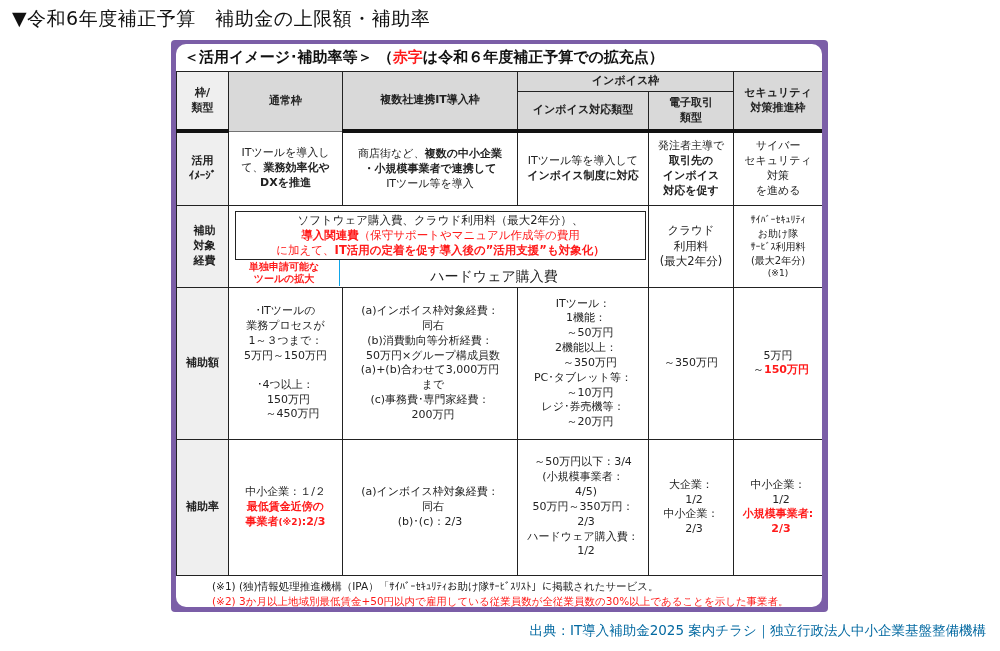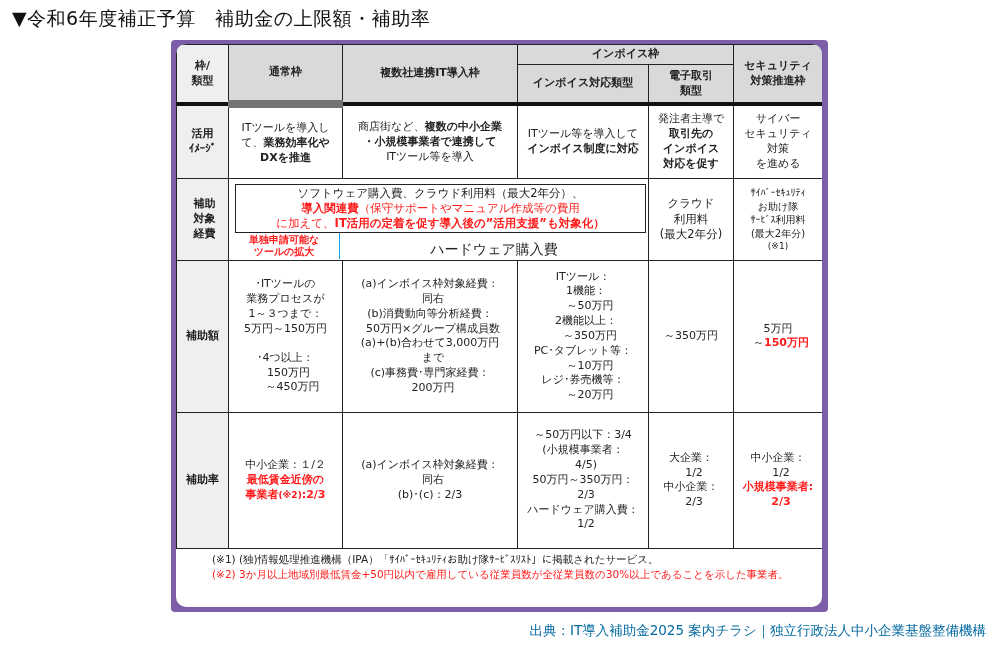--- a/index.html
+++ b/index.html
@@ -60,36 +60,39 @@
   .block { display: block; }
   .small { font-size: 9px; }
 </style>
 </head>
 <body>
 
 <div class="page-title">▼令和6年度補正予算　補助金の上限額・補助率</div>
 
 <div class="panel">
   <div class="panel-inner">
+    <div class="panel-heading">
+      <span>＜活用イメージ･補助率等＞ （</span><span class="red">赤字</span><span>は令和６年度補正予算での拡充点）</span>
+    </div>
 
     <table class="grid">
       <colgroup>
         <col style="width:52px">
         <col style="width:114px">
         <col style="width:175px">
         <col style="width:131px">
         <col style="width:85px">
         <col style="width:89px">
       </colgroup>
 
       <tbody>
           <tr class="header-top">
         <th rowspan="2" class="rowhead" style="border-bottom:4px solid #111; white-space:pre-line;">枠/
 類型</th>
-        <th rowspan="2" style="border-bottom:8px solid #737373;font-family:Liberation Mono, monospace;">通常枠</th>
+        <th rowspan="2" style="border-bottom:1px solid #737373;font-family:Liberation Mono, monospace;">通常枠</th>
         <th rowspan="2" style="border-bottom:4px solid #111;">複数社連携IT導入枠</th>
         <th colspan="2" style="height:15px;">インボイス枠</th>
         <th rowspan="2" style="border-bottom:4px solid #111; white-space:pre-line;">セキュリティ
 対策推進枠</th>
       </tr>
       <tr class="header-last">
         <th style="height:40px;">インボイス対応類型</th>
         <th style="white-space:pre-line;">電子取引
 類型</th>
       </tr>

